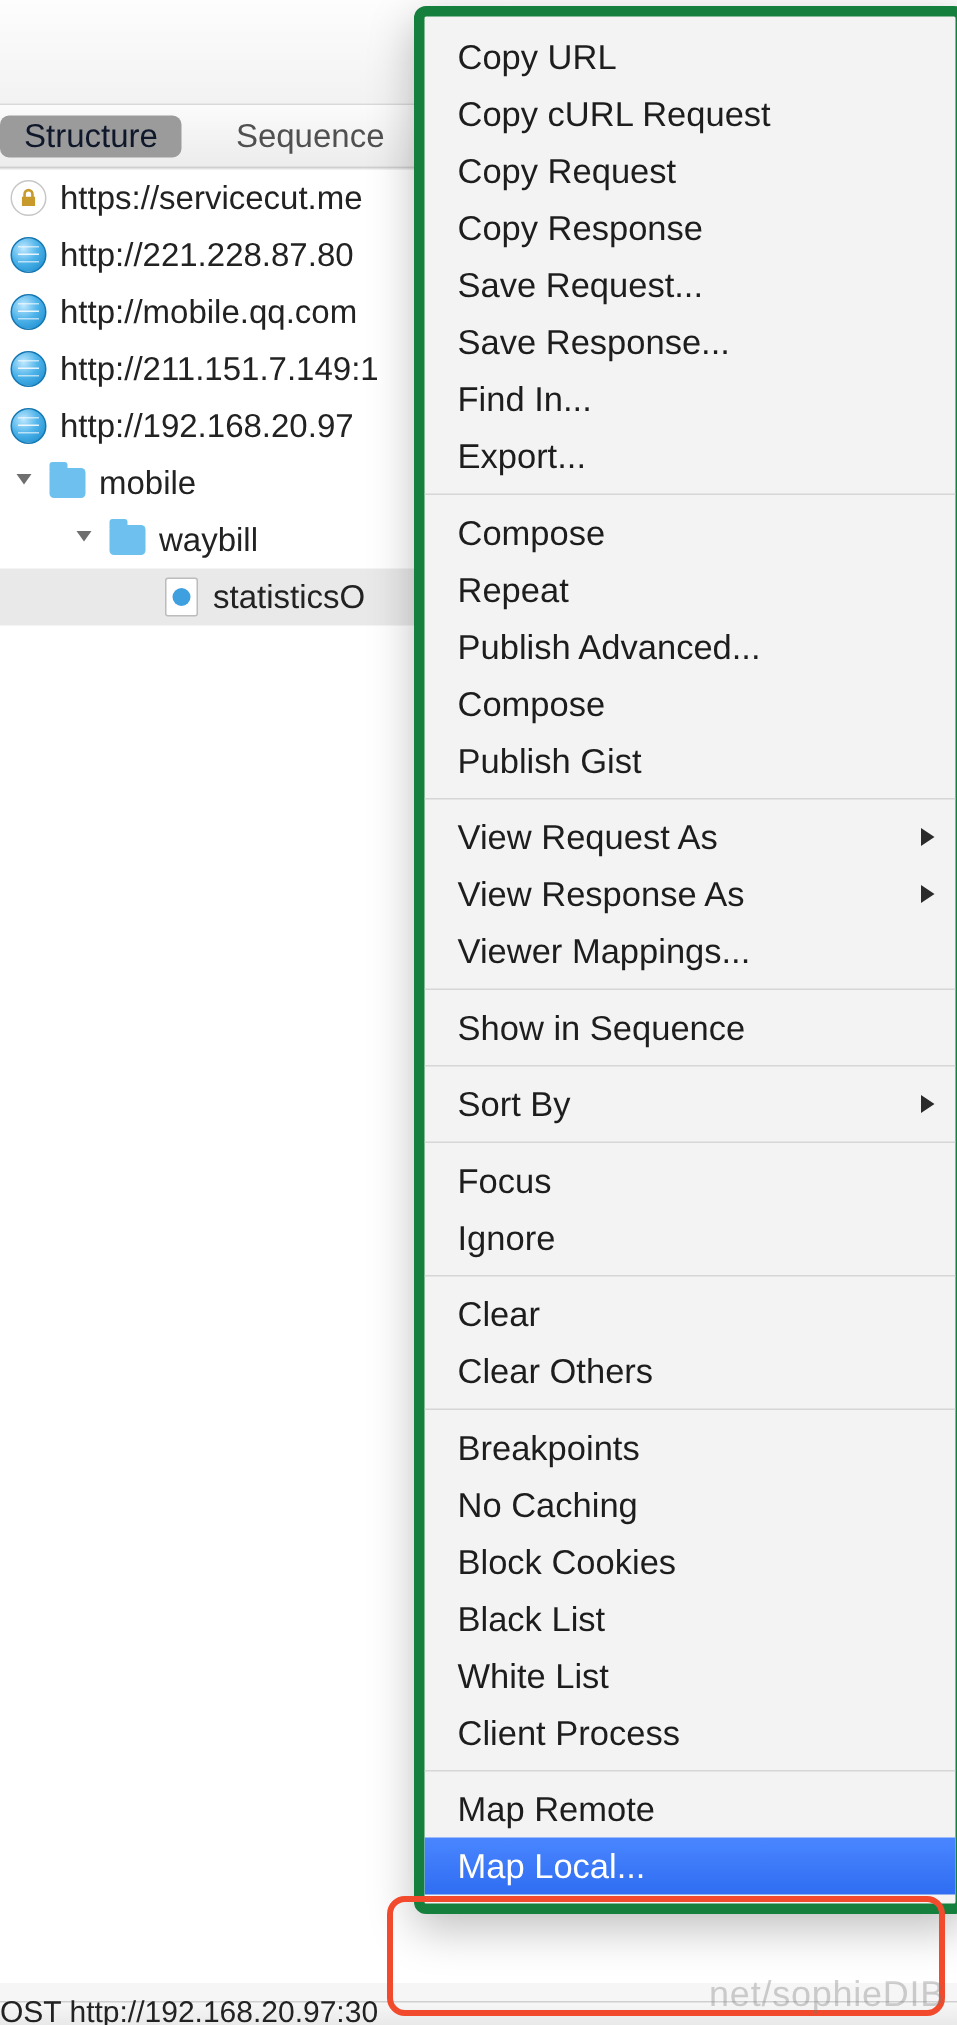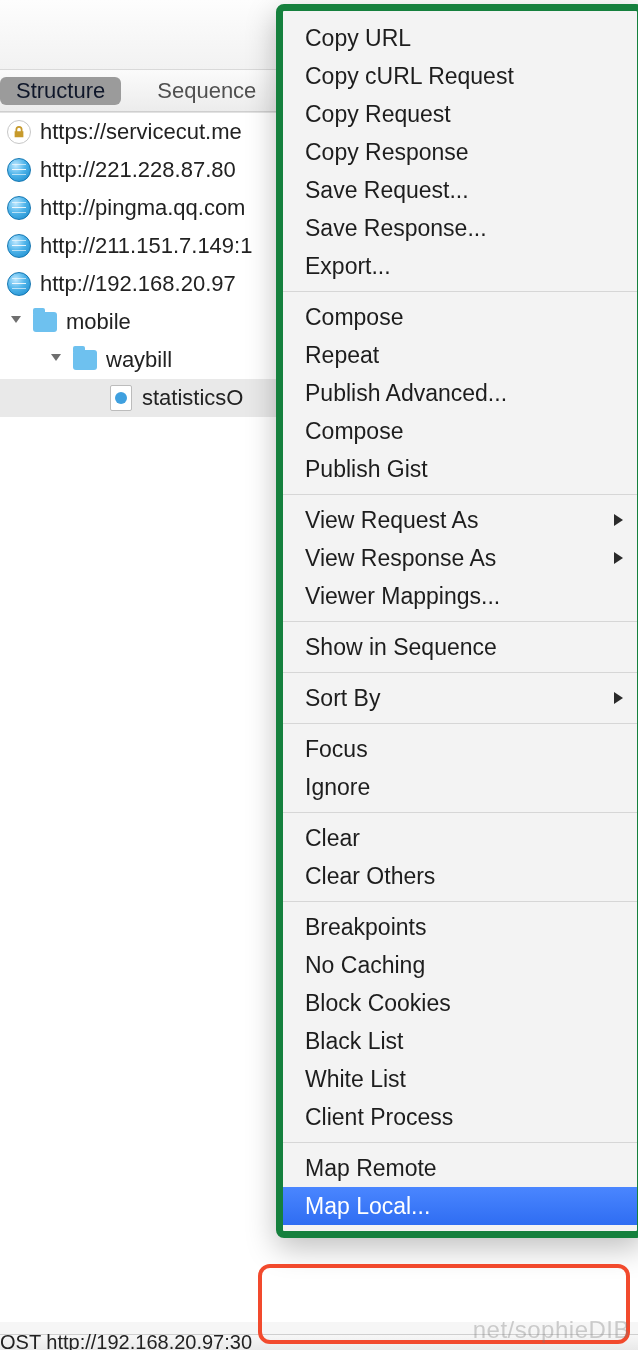--- a/index.html
+++ b/index.html
@@ -79,21 +79,21 @@
         <div class="row">
           <span class="icon">
             <span class="ico-globe"></span>
           </span>
           <span>http://221.228.87.80</span>
         </div>
         <div class="row">
           <span class="icon">
             <span class="ico-globe"></span>
           </span>
-          <span>http://pingma.qq.com</span>
+          <span>http://mobile.qq.com</span>
         </div>
         <div class="row">
           <span class="icon">
             <span class="ico-globe"></span>
           </span>
           <span>http://211.151.7.149:1</span>
         </div>
         <div class="row">
           <span class="icon">
             <span class="ico-globe"></span>
@@ -154,20 +154,23 @@
       <div class="mi">
         <span>Copy Response</span>
       </div>
       <div class="mi">
         <span>Save Request...</span>
       </div>
       <div class="mi">
         <span>Save Response...</span>
       </div>
       <div class="mi">
+        <span>Find In...</span>
+      </div>
+      <div class="mi">
         <span>Export...</span>
       </div>
       <div class="sep"></div>
       <div class="mi">
         <span>Compose</span>
       </div>
       <div class="mi">
         <span>Repeat</span>
       </div>
       <div class="mi">

